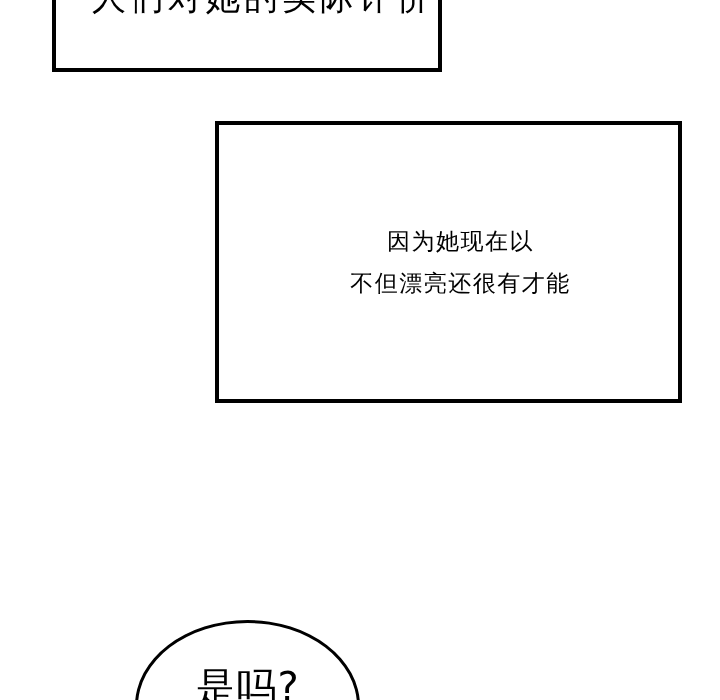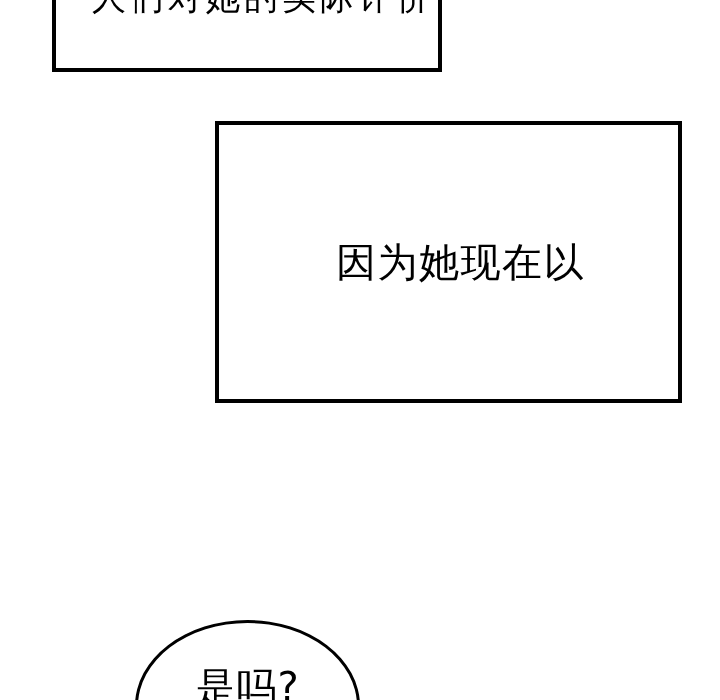--- a/index.html
+++ b/index.html
@@ -50,21 +50,21 @@
     left: 215px;
     top: 121px;
     width: 467px;
     height: 282px;
     display: flex;
     align-items: center;
     justify-content: center;
   }
   .middle-lines {
     text-align: center;
-    font-size: 40px;
+    font-size: 23px;
     line-height: 42px;
     letter-spacing: 1.5px;
     white-space: nowrap;
     color: #000000;
     margin-left: 24px;
   }
   
   .bubble-ellipse {
     position: absolute;
     box-sizing: border-box;
@@ -93,20 +93,21 @@
 
 <div class="page">
 
   <div class="speech-box box-top">
     <div class="box-top-text">人们对她的实际评价</div>
   </div>
 
   <div class="speech-box box-middle">
     <div class="middle-lines">
       <div>因为她现在以</div>
+      <div>不但漂亮还很有才能</div>
     </div>
   </div>
 
   <div class="bubble-ellipse">
     <div class="ellipse-text">是吗?</div>
   </div>
 
 </div>
 
 </body></html>

